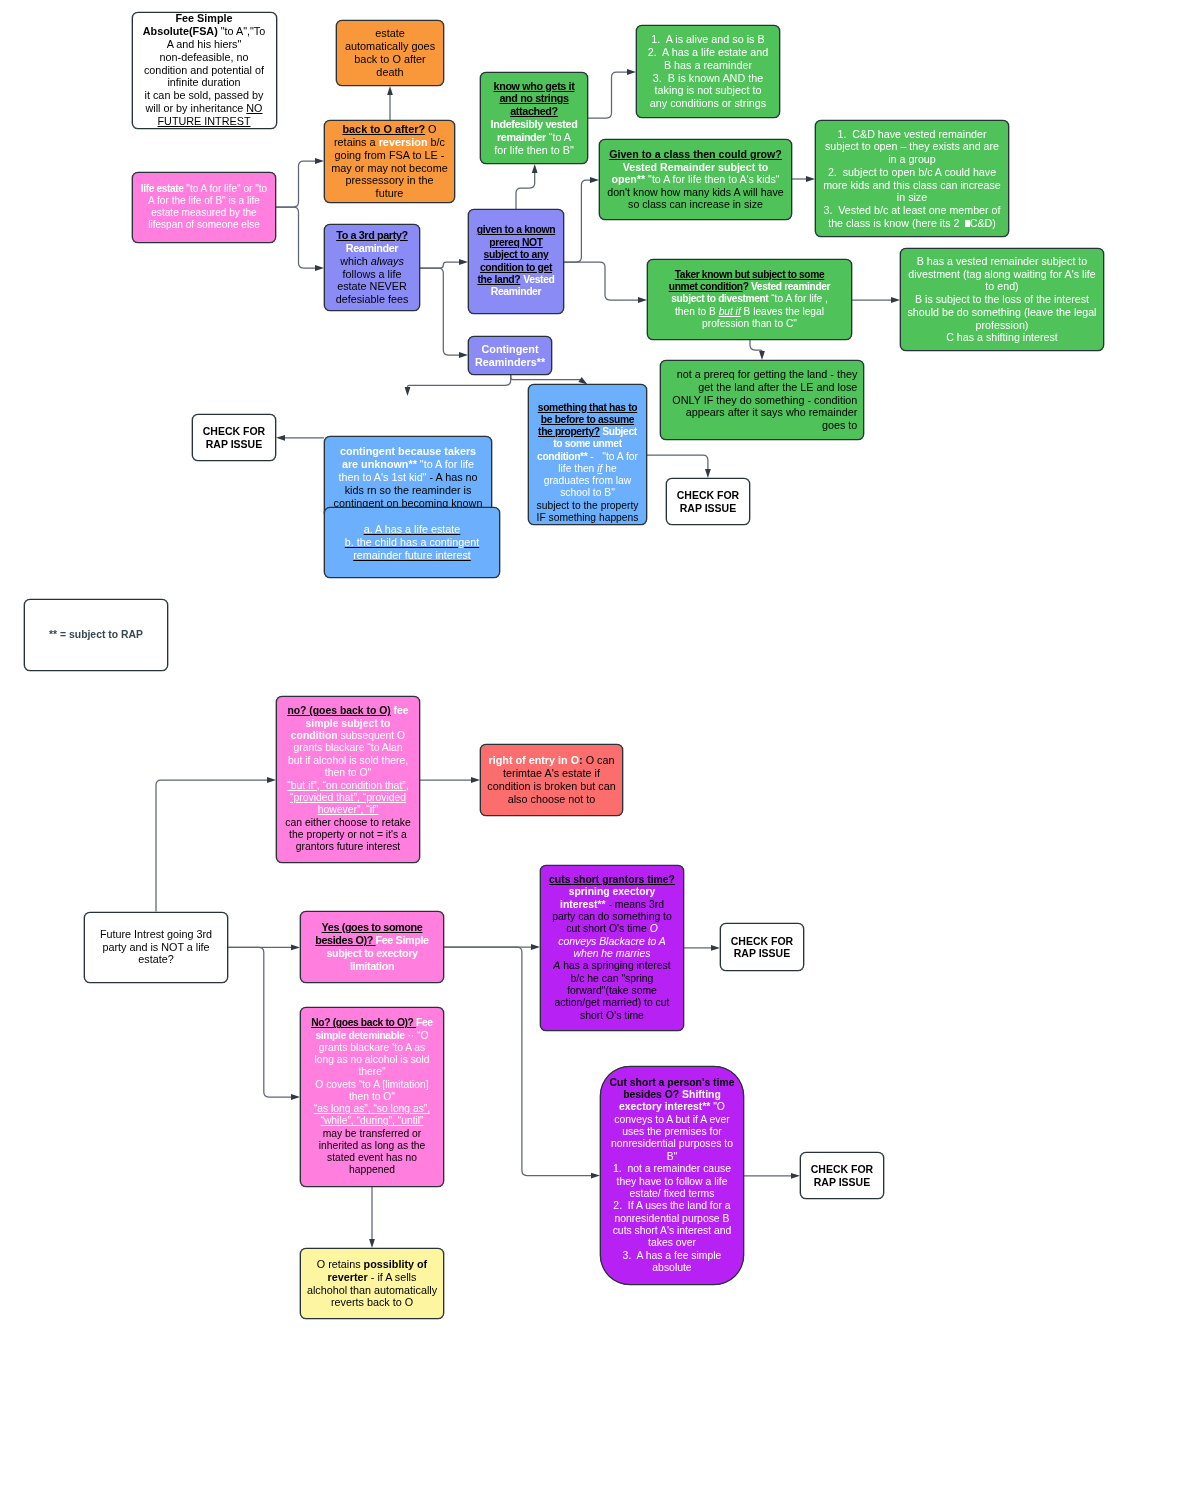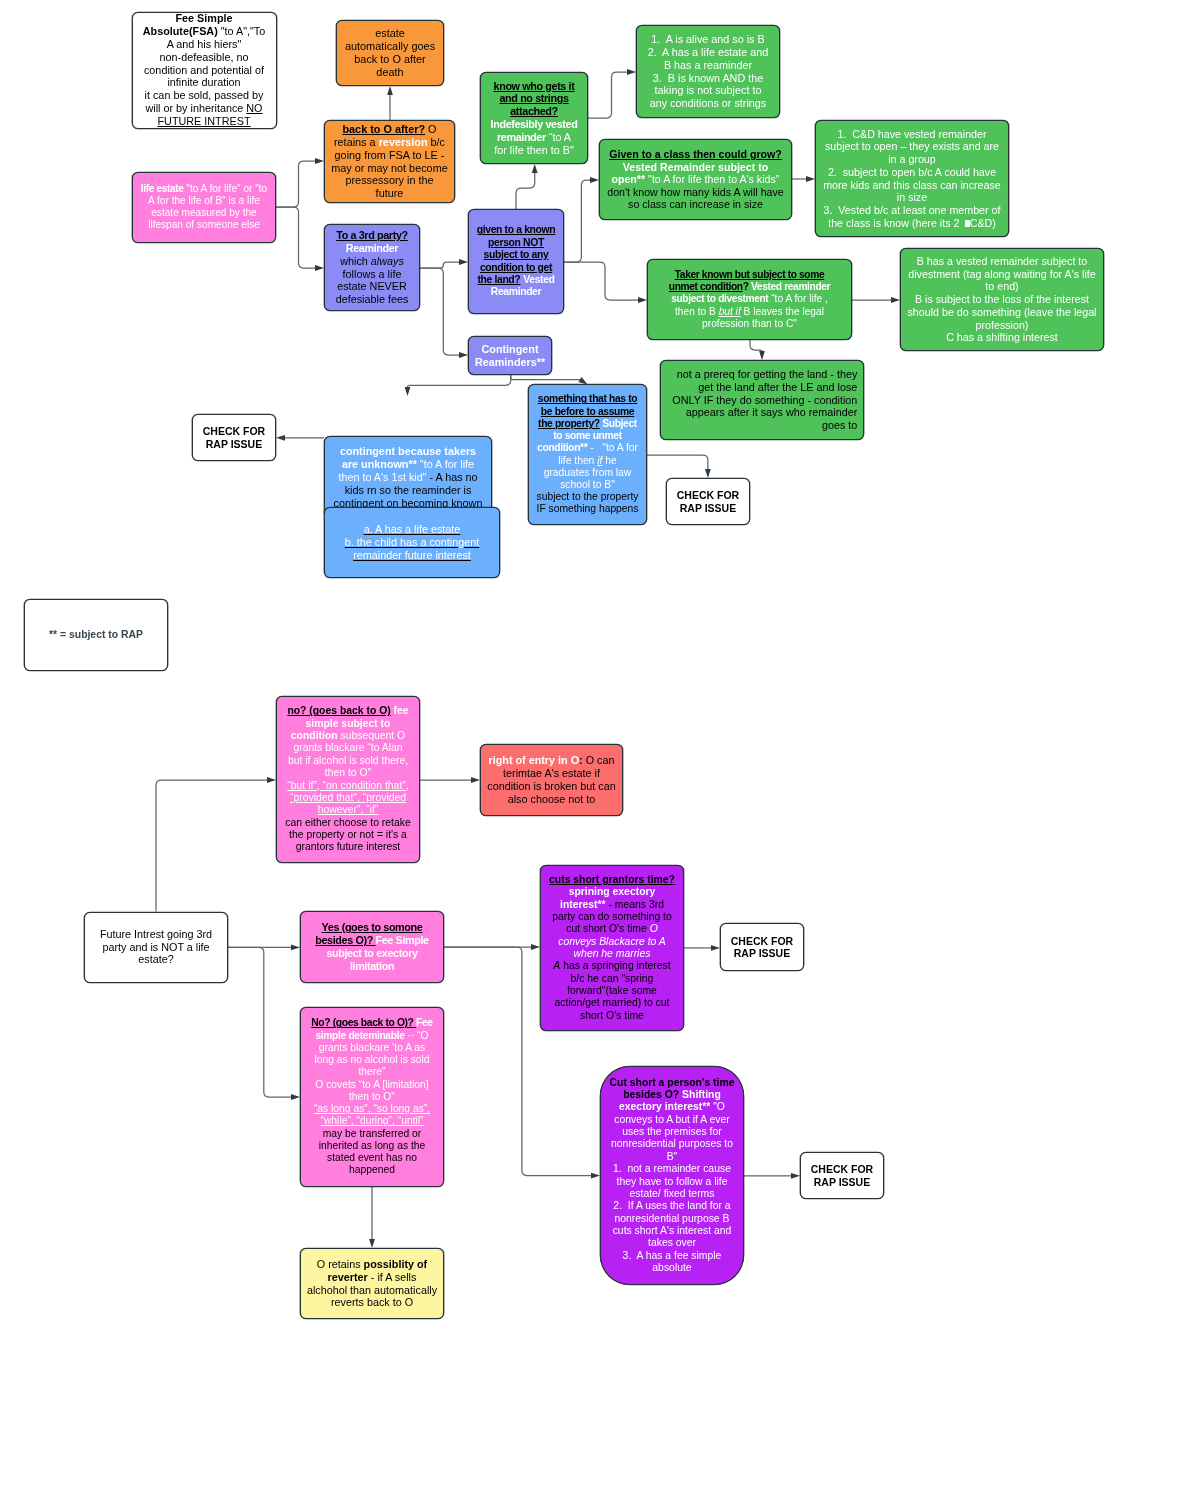--- a/index.html
+++ b/index.html
@@ -96,41 +96,41 @@
   <div class="node" style="left: 636px; top: 25px; width: 144px; height: 93px; background: rgb(79, 194, 90); font-size: 10.8px; line-height: 12.83px; padding: 0px 7.7px;">
     <div class="inner"><span style="color:#ffffff">1.&nbsp; A is alive and so is B<br>2.&nbsp; A has a life estate and B has a reaminder<br>3.&nbsp; B is known AND the taking is not subject to any conditions or strings</span></div>
   </div>
   <div class="node" style="left: 599px; top: 139px; width: 193px; height: 81px; background: rgb(79, 194, 90); font-size: 10.65px; line-height: 12.65px; padding: 0px 4.7px;">
     <div class="inner"><span class="u"><b>Given to a class then could grow?</b></span><span><br></span><span style="color:#ffffff"><b>Vested Remainder subject to open**</b></span><span style="color:#ffffff"> "to A for life then to A's kids"</span><span><br>don't know how many kids A will have so class can increase in size</span></div>
   </div>
   <div class="node" style="left: 815px; top: 120px; width: 194px; height: 117px; background: rgb(79, 194, 90); font-size: 10.7px; line-height: 12.71px; padding: 0px 4.8px;">
     <div class="inner"><span style="color:#ffffff">1.&nbsp; C&amp;D have vested remainder subject to open – they exists and are in a group<br>2.&nbsp; subject to open b/c A could have more kids and this class can increase in size<br>3.&nbsp; Vested b/c at least one member of the class is know (here its 2 &nbsp;</span><span style="display:inline-block;width:4.3px;height:7.5px;background:#ffffff;vertical-align:-0.5px"></span><span style="color:#ffffff">C&amp;D)</span></div>
   </div>
   <div class="node tight" style="left: 468px; top: 209px; width: 96px; height: 105px; background: rgb(139, 139, 245); font-size: 10.4px; line-height: 12.35px; padding: 0px 5.3px;">
-    <div class="inner"><span class="u"><b>given to a known person NOT subject to any condition to get the land?</b></span><span style="color:#ffffff"> </span><span style="color:#ffffff"><b>Vested Reaminder</b></span></div>
+    <div class="inner"><span class="u"><b>given to a known prereq NOT subject to any condition to get the land?</b></span><span style="color:#ffffff"> </span><span style="color:#ffffff"><b>Vested Reaminder</b></span></div>
   </div>
   <div class="node tight" style="left: 647px; top: 259px; width: 205px; height: 81px; background: rgb(79, 194, 90); font-size: 10.2px; line-height: 12.11px; padding: 0px 13.5px;">
     <div class="inner"><span class="u"><b>Taker known but subject to some unmet condition</b></span><span><b>?</b></span><span style="color:#ffffff"><b> Vested reaminder subject to divestment</b></span><span style="color:#ffffff"> “to A for life , then to B </span><span style="color:#ffffff" class="u"><i>but if</i></span><span style="color:#ffffff"> B leaves the legal profession than to C"</span></div>
   </div>
   <div class="node" style="left: 900px; top: 248px; width: 204px; height: 103px; background: rgb(79, 194, 90); font-size: 10.7px; line-height: 12.71px; padding: 0px 4.7px;">
     <div class="inner"><span style="color:#ffffff">B has a vested remainder subject to divestment (tag along waiting for A's life to end)<br>B is subject to the loss of the interest should be do something (leave the legal profession)<br>C has a shifting interest</span></div>
   </div>
   <div class="node" style="left: 468px; top: 336px; width: 84px; height: 39px; background: rgb(139, 139, 245); font-size: 10.8px; line-height: 12.83px; padding: 0px 4.7px;">
     <div class="inner"><span style="color:#ffffff"><b>Contingent Reaminders**</b></span></div>
   </div>
   <div class="node" style="left: 660px; top: 360px; width: 204px; height: 80px; background: rgb(79, 194, 90); font-size: 10.8px; line-height: 12.83px; padding: 0px 5.7px; text-align: right;">
     <div class="inner"><span>not a prereq for getting the land - they get the land after the LE and lose ONLY IF they do something - condition appears after it says who remainder goes to</span></div>
   </div>
   <div class="node" style="left: 324px; top: 396px; width: 168px; height: 83px; background: rgb(108, 175, 253); font-size: 10.8px; line-height: 12.83px; padding: 0px 6.7px; margin-top: 40px;">
     <div class="inner"><span style="color:#ffffff"><b>contingent because takers are unknown**</b></span><span style="color:#ffffff"> "to A for life then to A's 1st kid"</span><span> - A has no kids rn so the reaminder is contingent on becoming known</span></div>
   </div>
   <div class="node" style="left: 192px; top: 414px; width: 84px; height: 47px; background: rgb(255, 255, 255); font-size: 10.5px; line-height: 12.47px; padding: 0px 4.7px;">
     <div class="inner"><span><b>CHECK FOR RAP ISSUE</b></span></div>
   </div>
-  <div class="node tight" style="left: 528px; top: 384px; width: 119px; height: 141px; background: rgb(108, 175, 253); font-size: 10.3px; line-height: 12.23px; padding: 0px 6.5px;">
+  <div class="node tight" style="left: 528px; top: 384px; width: 119px; height: 141px; background: rgb(108, 175, 253); font-size: 10.3px; line-height: 12.23px; padding: 0px 6.5px; align-items: flex-end;">
     <div class="inner"><span class="u"><b>something that has to be before to assume the property?</b></span><span style="color:#ffffff"><b> Subject to some unmet condition**</b></span><span style="color:#ffffff"> -&nbsp;&nbsp;&nbsp;"to A for life then </span><span style="color:#ffffff" class="u"><i>if</i></span><span style="color:#ffffff"> he graduates from law school to B"</span><span><br>subject to the property IF something happens</span></div>
   </div>
   <div class="node" style="left: 324px; top: 507px; width: 176px; height: 71px; background: rgb(108, 175, 253); font-size: 10.8px; line-height: 12.83px; padding: 0px 4.7px; text-decoration: underline;">
     <div class="inner"><span style="color:#ffffff">a. A has a life estate<br>b. the child has a contingent remainder future interest</span></div>
   </div>
   <div class="node" style="left: 666px; top: 478px; width: 84px; height: 47px; background: rgb(255, 255, 255); font-size: 10.5px; line-height: 12.47px; padding: 0px 4.7px;">
     <div class="inner"><span><b>CHECK FOR RAP ISSUE</b></span></div>
   </div>
   <div class="node" style="left: 24px; top: 599px; width: 144px; height: 72px; background: rgb(255, 255, 255); font-size: 10.4px; line-height: 12.35px; padding: 0px 7px;">
     <div class="inner"><span style="color:#37474f"><b>** = subject to RAP</b></span></div>

